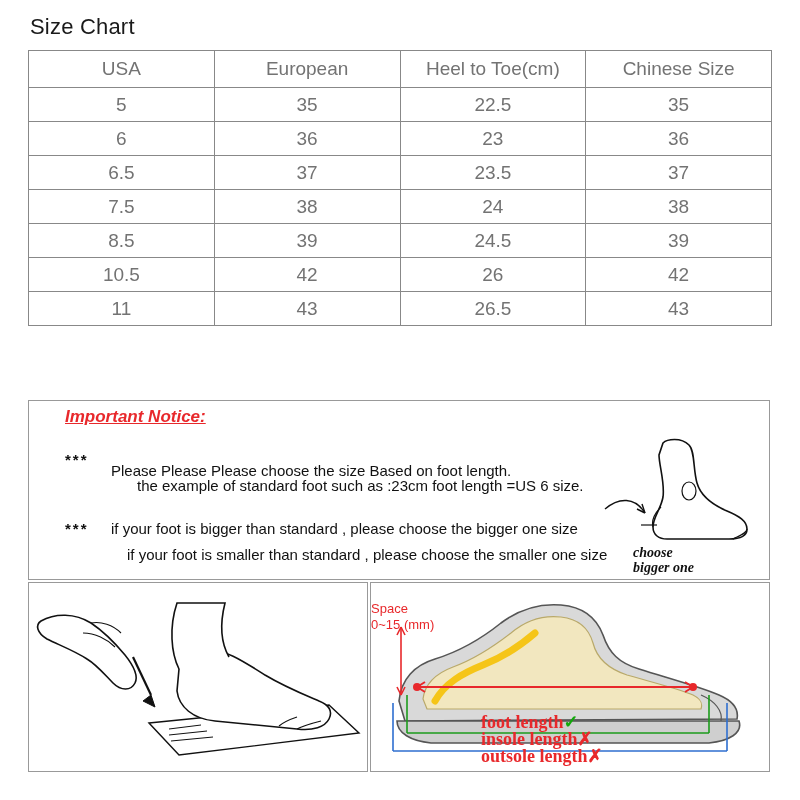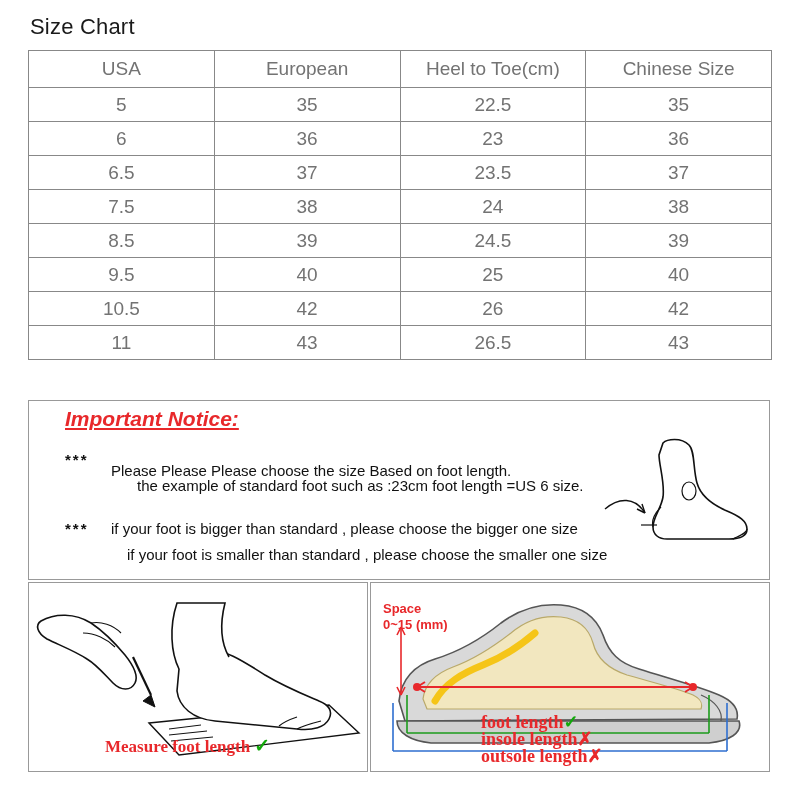--- a/index.html
+++ b/index.html
@@ -59,21 +59,21 @@
     height: 180px;
     border: 1px solid #999;
     box-sizing: border-box;
     background: #fff;
     overflow: hidden;
   }
   .notice-title {
     position: absolute;
     left: 36px;
     top: 6px;
-    font-size: 21px;
+    font-size: 17px;
     font-weight: bold;
     color: #e8282b;
     text-decoration: underline;
     font-style: italic;
   }
   .stars {
     position: absolute;
     font-size: 15px;
     font-weight: bold;
     letter-spacing: 2px;
@@ -146,25 +146,25 @@
     font-family: "Liberation Serif", serif;
     white-space: nowrap;
   }
   .check-green {
     color: #12a90a;
     font-weight: bold;
     font-size: 19px;
   }
   .space-label {
     position: absolute;
-    left: 12px;
+    left: 0;
     top: 18px;
     font-size: 13px;
     color: #e8282b;
-    font-weight: bold;
+    font-weight: normal;
     line-height: 16px;
     white-space: nowrap;
   }
   .legend {
     position: absolute;
     left: 110px;
     bottom: 6px;
     font-size: 18px;
     font-weight: bold;
     color: #e8282b;
@@ -218,26 +218,20 @@
         <td>24</td>
         <td>38</td>
       </tr>
       <tr>
         <td>8.5</td>
         <td>39</td>
         <td>24.5</td>
         <td>39</td>
       </tr>
       <tr>
-        <td>9.5</td>
-        <td>40</td>
-        <td>25</td>
-        <td>40</td>
-      </tr>
-      <tr>
         <td>10.5</td>
         <td>42</td>
         <td>26</td>
         <td>42</td>
       </tr>
       <tr>
         <td>11</td>
         <td>43</td>
         <td>26.5</td>
         <td>43</td>
@@ -272,20 +266,24 @@
 
         <g stroke="#111111" stroke-width="1.4" fill="none">
           <path d="M4 74 C18 62 34 62 44 78"></path>
           <path d="M44 78 L36 74 M44 78 L41 69"></path>
         </g>
 
         <path d="M40 90 L56 90" stroke="#111111" stroke-width="1.2"></path>
       </svg>
     </div>
 
+    <div class="choose-bigger">
+      <span>choose</span><br>
+      <span>bigger one</span>
+    </div>
   </div>
 
   <div class="panel-left">
     <svg width="338" height="188" viewBox="0 0 338 188">
 
       <path d="M120 140 L300 122 L330 150 L150 172 Z" fill="#ffffff" stroke="#111111" stroke-width="1.4"></path>
 
       <path d="M150 86 C152 74 162 66 176 66 C196 66 214 78 236 92
                C256 104 276 112 290 118 C300 122 304 128 300 136
                C296 144 284 148 268 146 L186 138
@@ -303,24 +301,20 @@
       <path d="M62 40 C72 38 84 42 92 50" fill="none" stroke="#111111" stroke-width="1.1"></path>
       <path d="M54 50 C66 50 78 56 86 64" fill="none" stroke="#111111" stroke-width="1.1"></path>
 
       <path d="M104 74 L122 112" stroke="#111111" stroke-width="2.2" fill="none"></path>
       <path d="M122 112 L126 124 L114 118 Z" fill="#111111" stroke="#111111" stroke-width="1"></path>
 
       <path d="M140 146 L172 142" stroke="#111111" stroke-width="1"></path>
       <path d="M140 152 L178 148" stroke="#111111" stroke-width="1"></path>
       <path d="M142 158 L184 154" stroke="#111111" stroke-width="1"></path>
     </svg>
-    <div class="measure-label">
-      <span>Measure foot length</span>
-      <span class="check-green">✓</span>
-    </div>
   </div>
 
   <div class="panel-right">
     <svg width="398" height="188" viewBox="0 0 398 188">
 
       <path d="M28 118 C30 96 44 82 64 76 C90 68 110 56 130 40
                C146 28 166 20 190 22 C214 24 226 36 232 52
                C238 70 248 80 268 86 C300 96 330 104 348 112
                C362 118 368 126 366 136 L34 138 Z" fill="#d9d9d9" stroke="#555555" stroke-width="1.6"></path>
 

